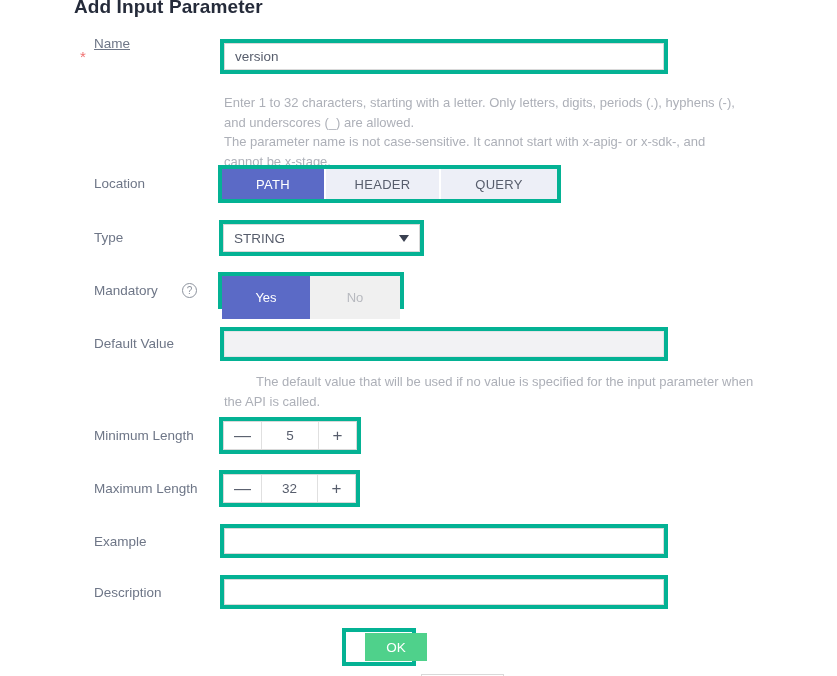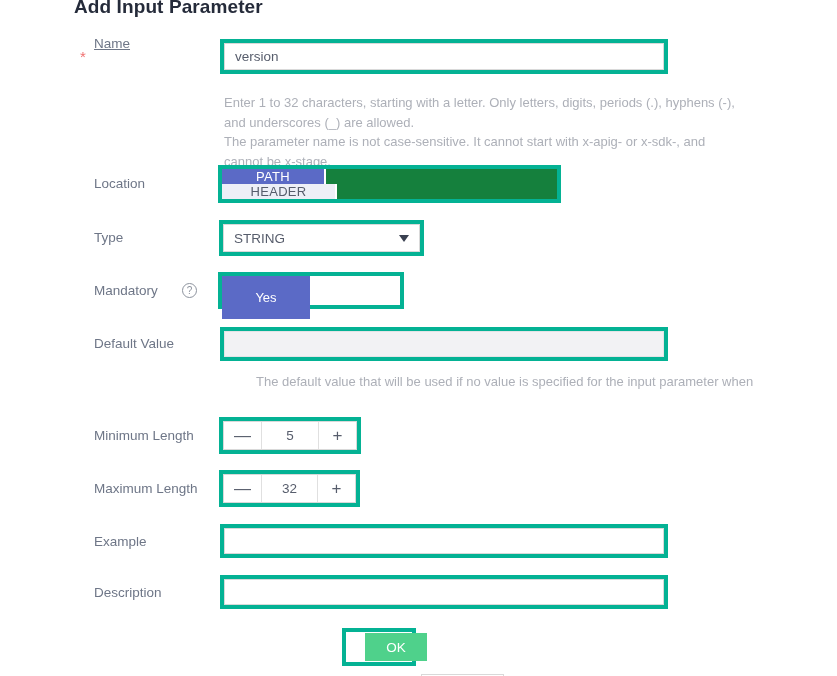--- a/index.html
+++ b/index.html
@@ -83,23 +83,22 @@
     color: #adb0b8;
     line-height: 19.5px;
     width: 560px;
   }
 
   
   .segmented {
     position: absolute;
     display: flex;
     box-sizing: border-box;
-    background: #15803d;
+    background: #ec4899;
     overflow: hidden;
-    flex-direction: column;
   }
   .seg-item {
     flex: 0 0 auto;
     display: flex;
     align-items: center;
     justify-content: center;
     font-size: 13px;
     color: #575d6c;
     letter-spacing: 0.3px;
     box-sizing: border-box;
@@ -265,31 +264,33 @@
   </div>
 </div>
 
 <div class="form-row">
   <span class="field-label" style="top:282px;">Mandatory</span>
   <span class="help-icon" style="left:182px; top:283px;">?</span>
 
   <div class="hl" style="left:218px; top:272px; width:186px; height:37px;"></div>
   <div class="toggle" style="left:222px; top:276px; width:178px; height:43px;">
     <div class="tog-item yes" style="width:88px;">Yes</div>
+    <div class="tog-item no" style="width:90px;">No</div>
   </div>
 </div>
 
 <div class="form-row">
   <span class="field-label" style="top:335px;">Default Value</span>
 
   <div class="hl" style="left:220px; top:327px; width:448px; height:34px;"></div>
   <input class="txt-input disabled" style="left: 224px; top: 331px; width: 440px; height: 26px;" value="">
 
   <div class="helper" style="top:372px;">
     <span style="display: block; margin-left: 32px;">The default value that will be used if no value is specified for the input parameter when</span>
+    <span style="display: block;">the API is called.</span>
   </div>
 </div>
 
 <div class="form-row">
   <span class="field-label" style="top:427px;">Minimum Length</span>
 
   <div class="hl" style="left:219px; top:417px; width:142px; height:37px;"></div>
   <div class="stepper" style="left:223px; top:421px; width:134px; height:29px;">
     <div class="step-btn minus">—</div>
     <div class="step-val">5</div>

